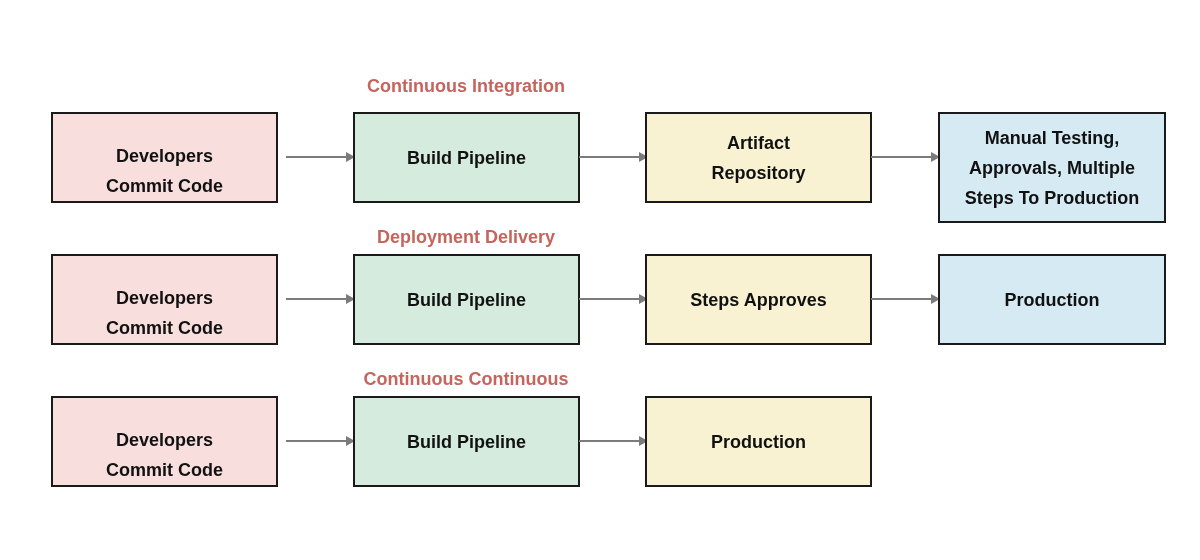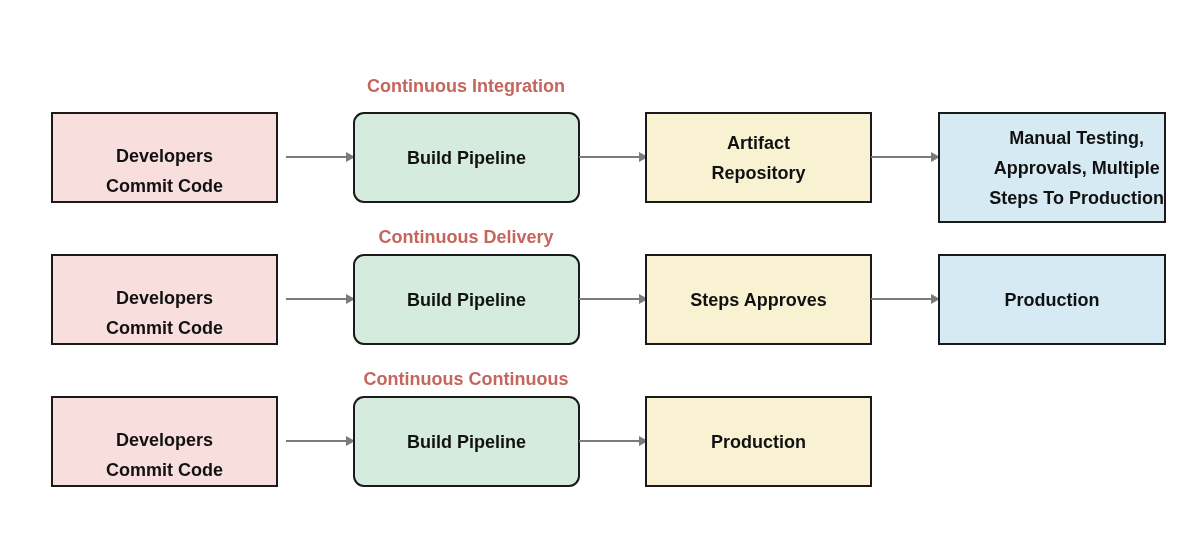--- a/index.html
+++ b/index.html
@@ -11,23 +11,23 @@
   body { font-family:"Liberation Sans", sans-serif; }
   .canvas { position:relative; width:1200px; height:514px; background:var(--bg);margin-left:12px; }
 
   .node {
     position:absolute; width:227px; height:91px;
     border:2px solid var(--border);
     display:flex; align-items:center; justify-content:center;
     text-align:center; color:var(--text);
     font-size:18px; font-weight:700; line-height:30px;
   }
-  .node--tall { height:111px;justify-content:flex-end; }
+  .node--tall { height:111px; }
   .c-pink   { background:var(--pink); }
-  .c-green  { background:var(--green);border-radius:11px; }
+  .c-green  { background:var(--green); }
   .c-yellow { background:var(--yellow); }
   .c-blue   { background:var(--blue); }
 
   .col1 { left:39px;align-items:flex-end; }
   .col2 { left:341px; }
   .col3 { left:633px; }
   .col4 { left:926px; width:228px; }
   .r1 { top:112px; }
   .r2 { top:254px; }
   .r3 { top:396px; }
@@ -72,21 +72,21 @@
   </div>
   <div class="arrow ax2 ar1"></div>
   <div class="node c-yellow col3 r1">
     <span class="node-label">Artifact<br>Repository</span>
   </div>
   <div class="arrow ax3 ar1"></div>
   <div class="node c-blue node--tall col4 r1">
     <span class="node-label">Manual Testing,<br>Approvals, Multiple<br>Steps To Production</span>
   </div>
 
-  <div class="row-title t2">Continuous Delivery</div>
+  <div class="row-title t2">Deployment Delivery</div>
 
   <div class="node c-pink col1 r2">
     <span class="node-label">Developers<br>Commit Code</span>
   </div>
   <div class="arrow ax1 ar2"></div>
   <div class="node c-green col2 r2">
     <span class="node-label">Build Pipeline</span>
   </div>
   <div class="arrow ax2 ar2"></div>
   <div class="node c-yellow col3 r2">

